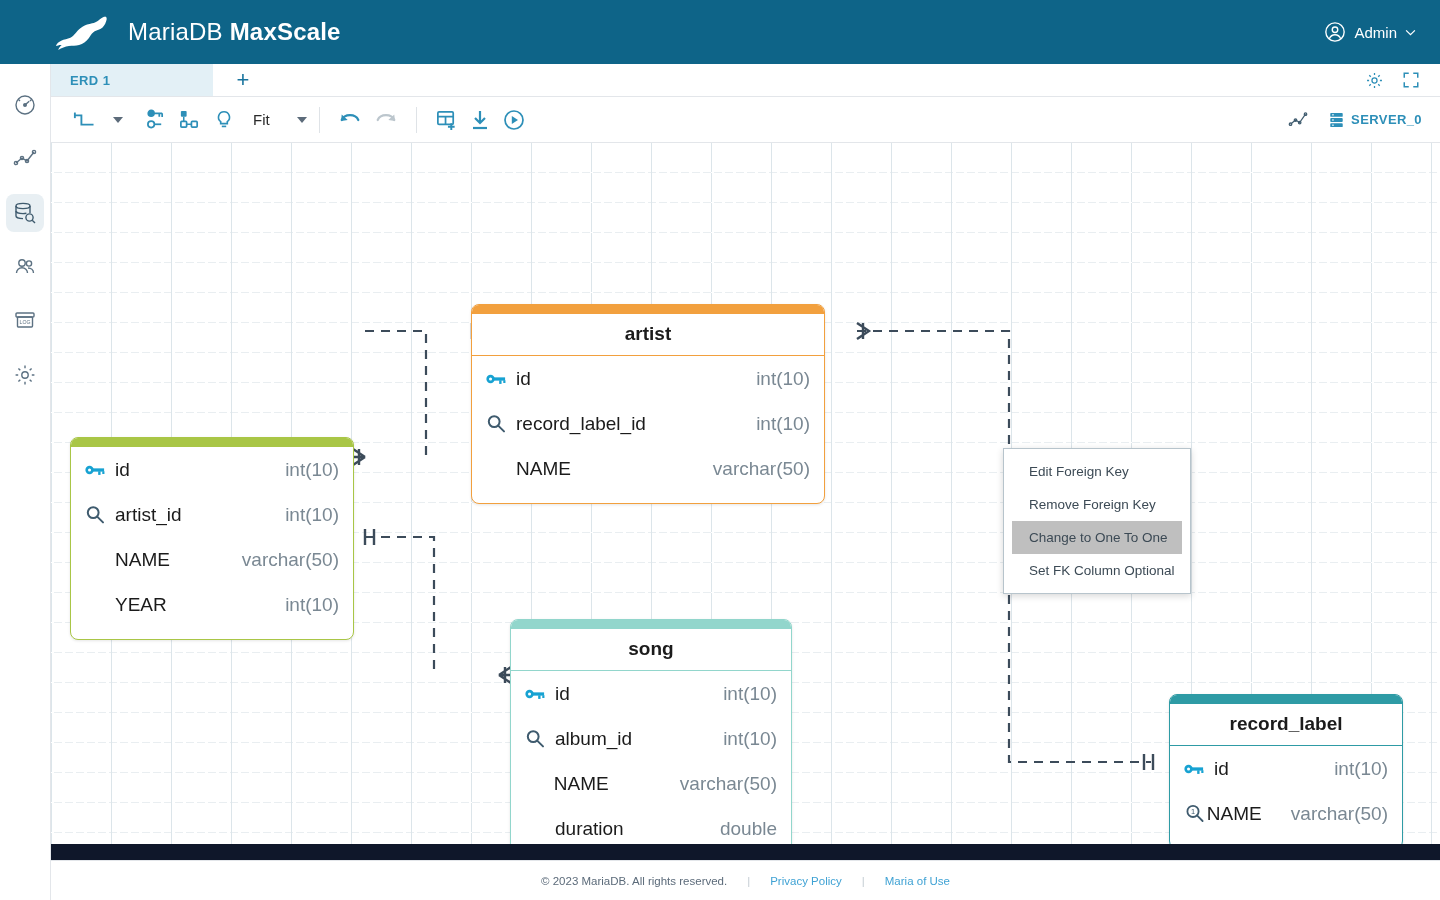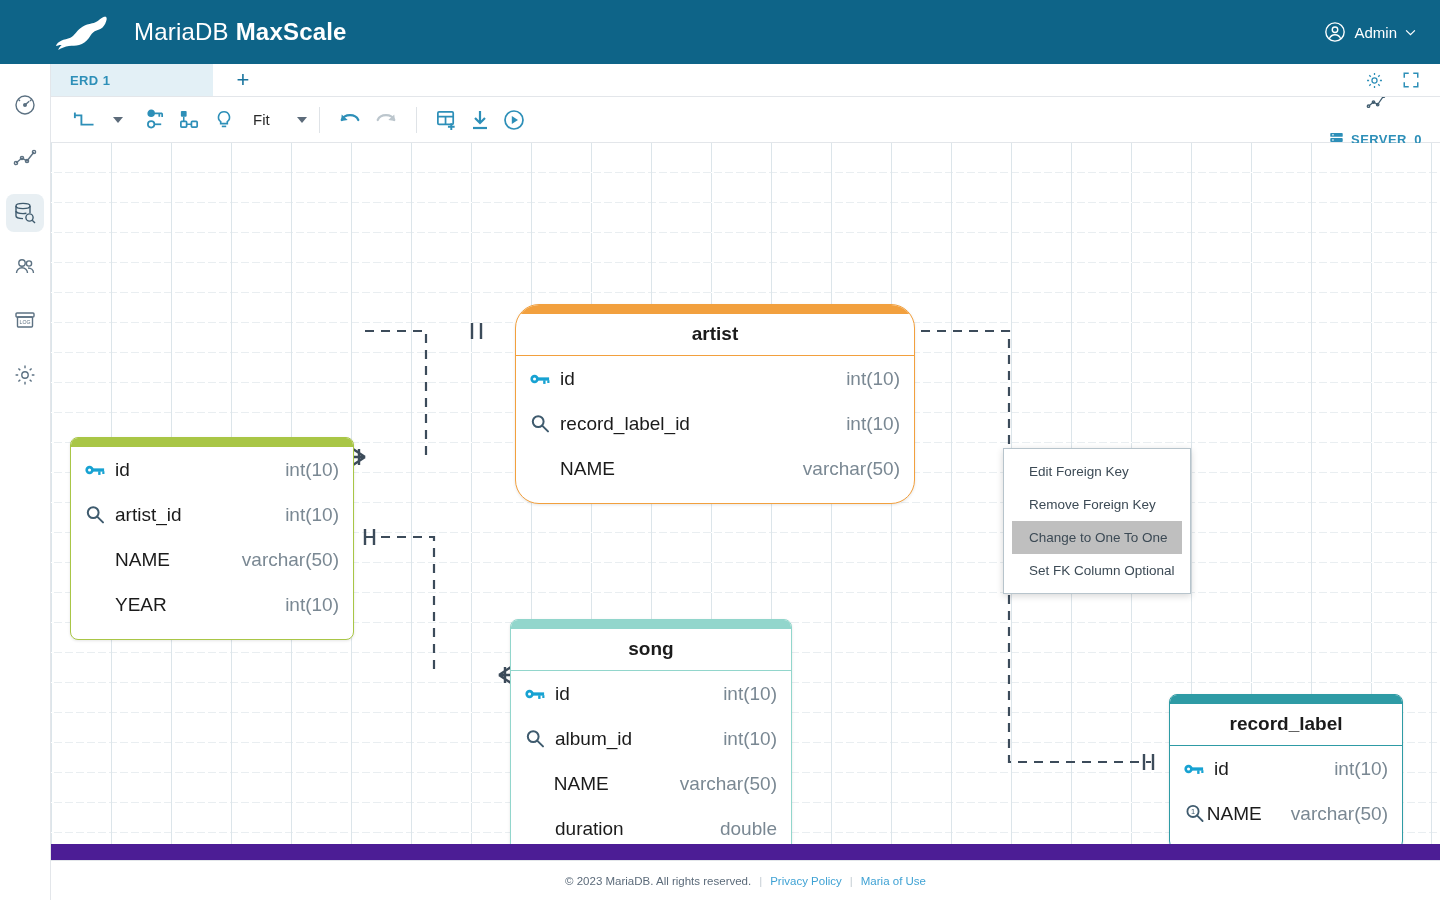--- a/index.html
+++ b/index.html
@@ -8,21 +8,21 @@
     font-family: "Liberation Sans", sans-serif;
     background: #fff; overflow: hidden;
   }
 
   
   .app-header {
     height: 64px; background: #0E6488; display: flex;
     align-items: center; justify-content: space-between;
     padding: 0 24px 0 52px; position: relative;
   }
-  .brand { display: flex; align-items: center; gap: 24px; }
+  .brand { display: flex; align-items: center; gap: 18px; }
   .brand-logo { width: 58px; height: 40px; display:block; }
   .brand-text { font-size: 24px; color: #fff; letter-spacing: .2px; }
   .brand-text .thin { font-weight: 300; }
   .brand-text .bold { font-weight: 700; }
   .user-menu {
     display: flex; align-items: center; gap: 8px;
     color: #fff; font-size: 15px; cursor: pointer;
   }
   .user-avatar-icon { width: 22px; height: 22px; }
   .chev { width: 11px; height: 7px; display:block; }
@@ -38,21 +38,21 @@
     width: 38px; height: 38px; border-radius: 8px;
     display: flex; align-items: center; justify-content: center;
     cursor: pointer;
   }
   .side-btn.active { background: #e8eff3; }
   .side-btn svg { display: block; }
 
   
   .workspace {
     position: absolute; left: 51px; top: 64px; right: 0; bottom: 0;
-    display: flex; flex-direction: column; background: #4c1d95;
+    display: flex; flex-direction: column; background: #0f172a;
   }
 
   
   .tabstrip {
     height: 33px; display: flex; align-items: stretch;
     border-bottom: 1px solid #e3e6ea; background: #fff;
     position: relative;
   }
   .tab {
     width: 162px; display: flex; align-items: center;
@@ -82,21 +82,21 @@
     height: 30px; cursor: pointer; padding: 0 6px;
   }
   .tb-caret { width: 0; height: 0; border-left: 5px solid transparent;
     border-right: 5px solid transparent; border-top: 6px solid #5c6b7a; }
   .tb-sep { width: 1px; height: 26px; background: #dfe3e7; margin: 0 12px; }
   .tb-fit {
     display: flex; align-items: center; gap: 27px; cursor: pointer;
     font-size: 15px; color: #2a2a2a; padding-left: 12px;
   }
   .toolbar-right {
-    margin-left: auto; display: flex; align-items: center; gap: 20px; flex-direction: column;
+    margin-left: auto; display: flex; align-items: center; gap: 20px;
   }
   .server-chip {
     display: flex; align-items: center; gap: 7px;
     color: #2d8fb8; font-size: 13px; font-weight: 600;
     letter-spacing: .4px; cursor: pointer;
   }
 
   
   .canvas {
     flex: 1; position: relative; overflow: hidden; background: #fff;
@@ -134,21 +134,21 @@
   }
   .entity-body { padding: 0 0 12px; }
   .erow {
     display: flex; align-items: center; height: 45px;
     padding-left: 14px; font-size: 19px; color: #1b1b1b;
   }
   .erow .keycell { width: 30px; display: flex; align-items: center; }
   .erow .colname { flex: 0 0 auto; }
   .erow .coltype { color: #7a8893; margin-left: auto; padding-right: 14px; }
 
-  .ent-artist { left: 464px; top: 161px; width: 400px; border-color:#f2a03e;border-radius:24px; }
+  .ent-artist { left: 420px; top: 161px; width: 354px; border-color:#f2a03e; }
   .ent-artist .entity-title { border-bottom: 1px solid #f2a03e; }
   .ent-album  { left: 19px;  top: 294px; width: 284px; border-color:#a9c646; }
   .ent-album .entity-title { border-bottom: 1px solid #a9c646; }
   .ent-song   { left: 459px; top: 476px; width: 282px; border-color:#92d6cc; }
   .ent-song .entity-title { border-bottom: 1px solid #92d6cc; }
   .ent-label  { left: 1118px; top: 551px; width: 234px; border-color:#2e9ba5; }
   .ent-label .entity-title { border-bottom: 1px solid #2e9ba5; }
 
   .ent-artist .colname { min-width: 184px; }
   .ent-album  .colname { min-width: 116px; }
@@ -165,21 +165,21 @@
   .ctx-item {
     padding: 9px 17px; font-size: 13.5px; color: #3c4a55;
     cursor: pointer; white-space: nowrap;
   }
   .ctx-item.highlighted { background: #bfbfbf; }
 
   
   .footer {
     height: 40px; border-top: 1px solid #e3e6ea;
     display: flex; align-items: center; justify-content: center;
-    gap: 8px; font-size: 11.5px; color: #5c6b7a; background:#fff;margin-top:16px;
+    gap: 20px; font-size: 11.5px; color: #5c6b7a; background:#fff;margin-top:16px;
   }
   .footer a { color: #3fa2d4; text-decoration: none; cursor: pointer; }
   .footer .divider { color: #c4cdd3; }
 </style>
 </head>
 <body>
 
 <div class="app-header">
   <div class="brand">
     <svg class="brand-logo" viewBox="0 0 120 80">

